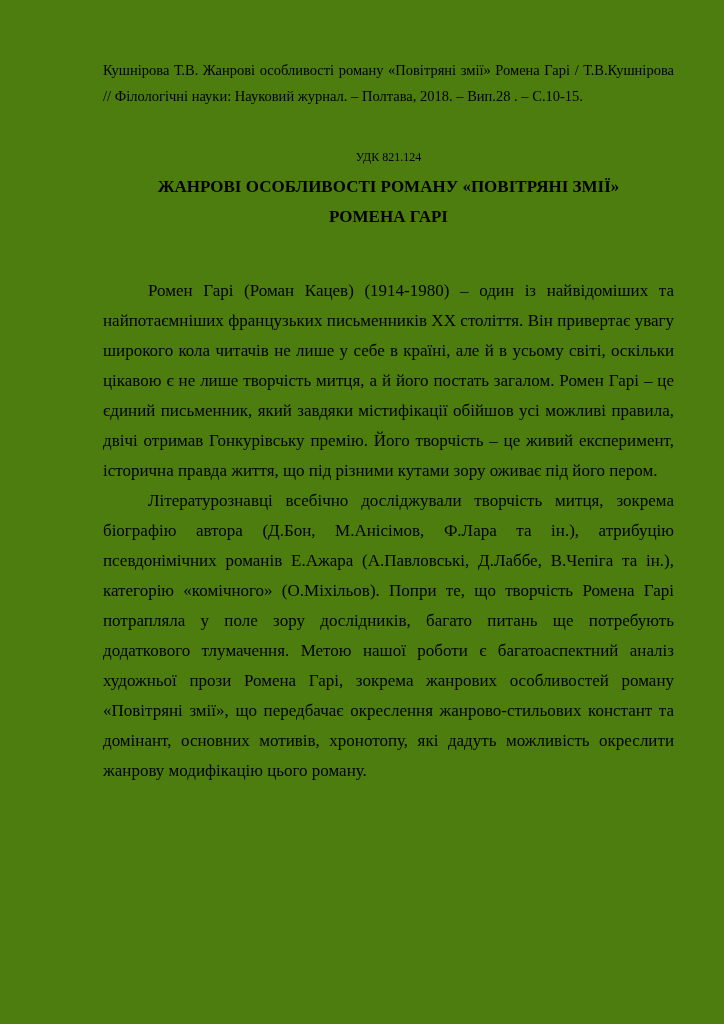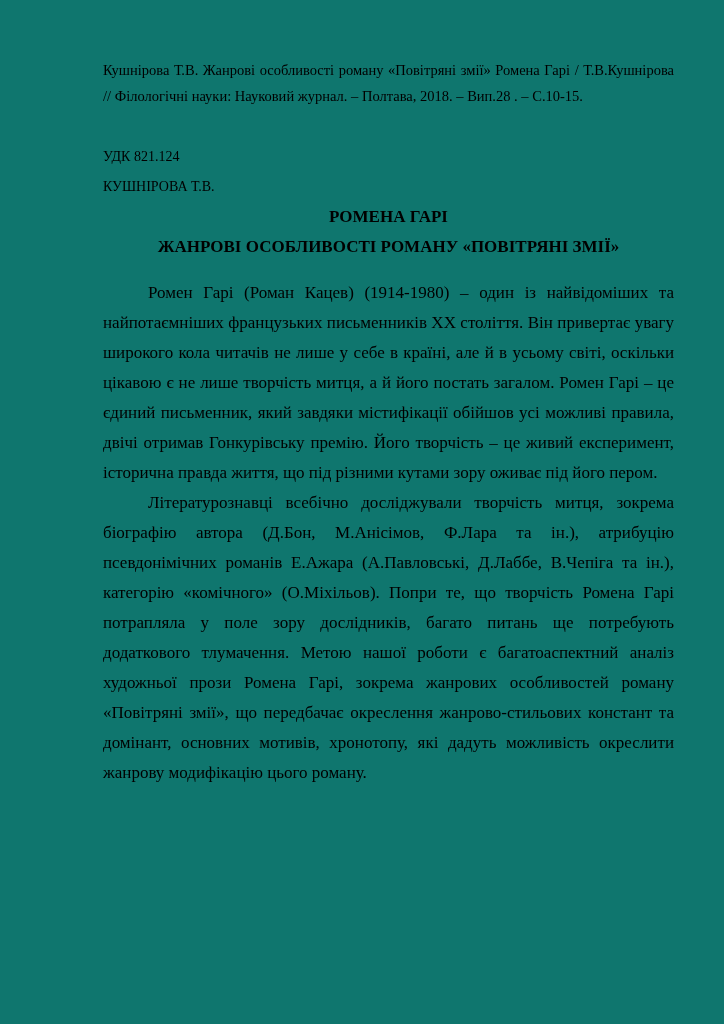--- a/index.html
+++ b/index.html
@@ -13,77 +13,76 @@
     font-family: "Liberation Serif", "DejaVu Serif", serif;
     color: #000000;
     -webkit-font-smoothing: antialiased;
   }
   .page {
     position: relative;
     width: 724px;
     height: 1024px;
     box-sizing: border-box;
     padding: 57px 50px 0 103px;
-    background: #0f766e;
+    background: #4d7c0f;
     overflow: hidden;
   }
   .citation {
     font-size: 14.5px;
     line-height: 26px;
     text-align: justify;
     margin: 0;
   }
   .meta-block {
     margin-top: 33px;
   }
   .meta {
-    font-size: 14px;
+    font-size: 12px;
     line-height: 30px;
     margin: 0;
-    text-align: left;
+    text-align: center;
   }
   .italic {
     font-style: italic;
   }
   .title {
     font-size: 17px;
     line-height: 30px;
     font-weight: bold;
     text-align: center;
     margin: 0;
   }
   .title-line {
     display: block;
   }
   .body-block {
-    margin-top: 16px;
+    margin-top: 44px;
   }
   .para {
     font-size: 17px;
     line-height: 30px;
     text-align: justify;
     text-indent: 45px;
     margin: 0;
   }
 </style>
 </head>
 <body>
 
 <div class="page">
 
   <p class="citation">Кушнірова Т.В. Жанрові особливості роману «Повітряні змії» Ромена Гарі / Т.В.Кушнірова // Філологічні науки: Науковий журнал. – Полтава, 2018. – Вип.28 . – С.10-15.</p>
 
   <div class="meta-block">
     <p class="meta">УДК 821.124</p>
-    <p class="meta">КУШНІРОВА Т.В.</p>
   </div>
 
   <h1 class="title">
+    <span class="title-line">ЖАНРОВІ ОСОБЛИВОСТІ РОМАНУ «ПОВІТРЯНІ ЗМІЇ»</span>
     <span class="title-line">РОМЕНА ГАРІ</span>
-    <span class="title-line">ЖАНРОВІ ОСОБЛИВОСТІ РОМАНУ «ПОВІТРЯНІ ЗМІЇ»</span>
   </h1>
 
   <div class="body-block">
     <p class="para">Ромен Гарі (Роман Кацев) (1914-1980) – один із найвідоміших та найпотаємніших французьких письменників ХХ століття. Він привертає увагу широкого кола читачів не лише у себе в країні, але й в усьому світі, оскільки цікавою є не лише творчість митця, а й його постать загалом. Ромен Гарі – це єдиний письменник, який завдяки містифікації обійшов усі можливі правила, двічі отримав Гонкурівську премію. Його творчість – це живий експеримент, історична правда життя, що під різними кутами зору оживає під його пером.</p>
     <p class="para">Літературознавці всебічно досліджували творчість митця, зокрема біографію автора (Д.Бон, М.Анісімов, Ф.Лара та ін.), атрибуцію псевдонімічних романів Е.Ажара (А.Павловські, Д.Лаббе, В.Чепіга та ін.), категорію «комічного» (О.Міхільов). Попри те, що творчість Ромена Гарі потрапляла у поле зору дослідників, багато питань ще потребують додаткового тлумачення. Метою нашої роботи є багатоаспектний аналіз художньої прози Ромена Гарі, зокрема жанрових особливостей роману «Повітряні змії», що передбачає окреслення жанрово-стильових констант та домінант, основних мотивів, хронотопу, які дадуть можливість окреслити жанрову модифікацію цього роману.</p>
   </div>
 
 </div>
 
 </body></html>

